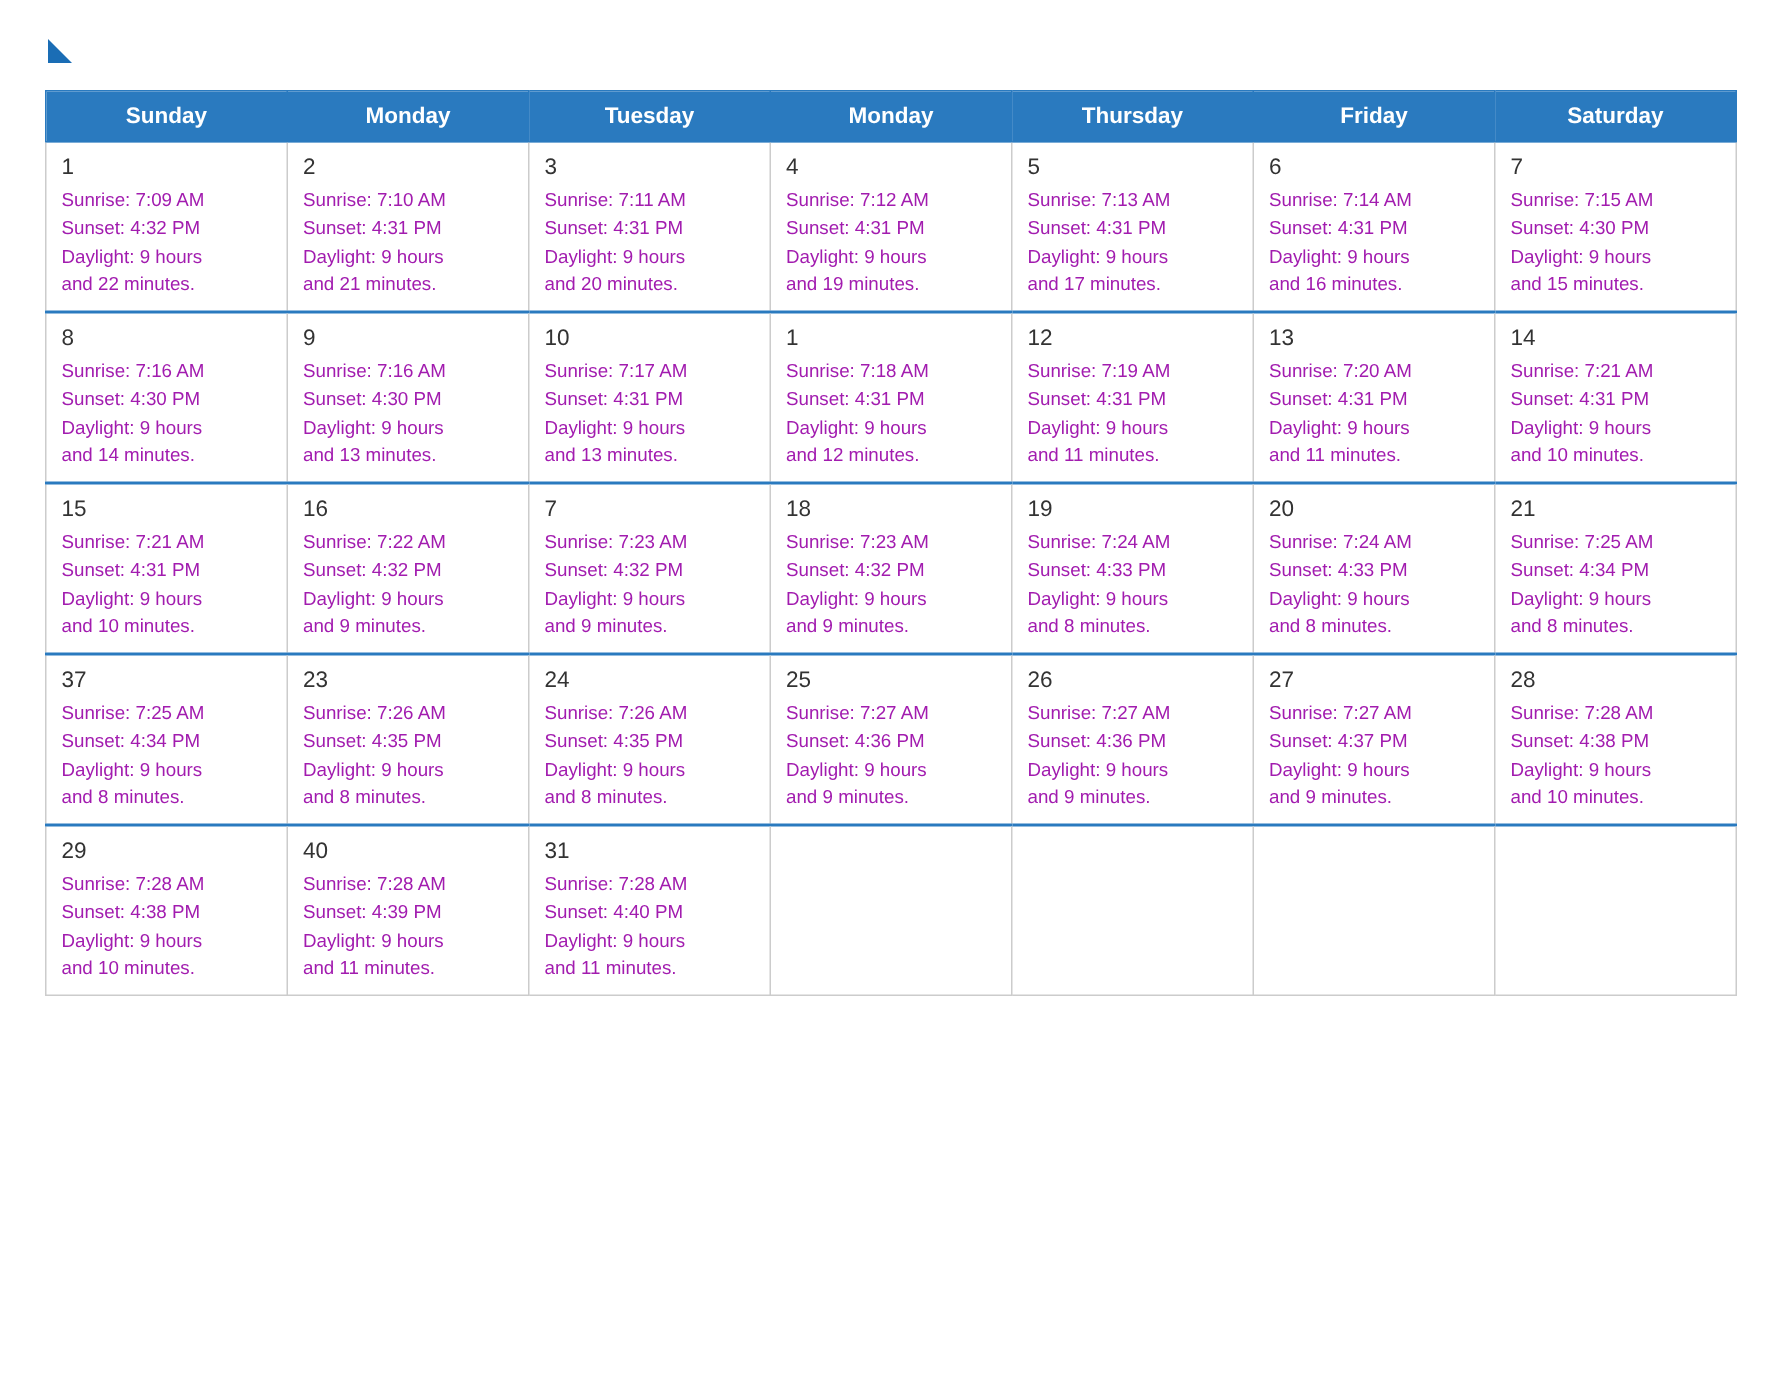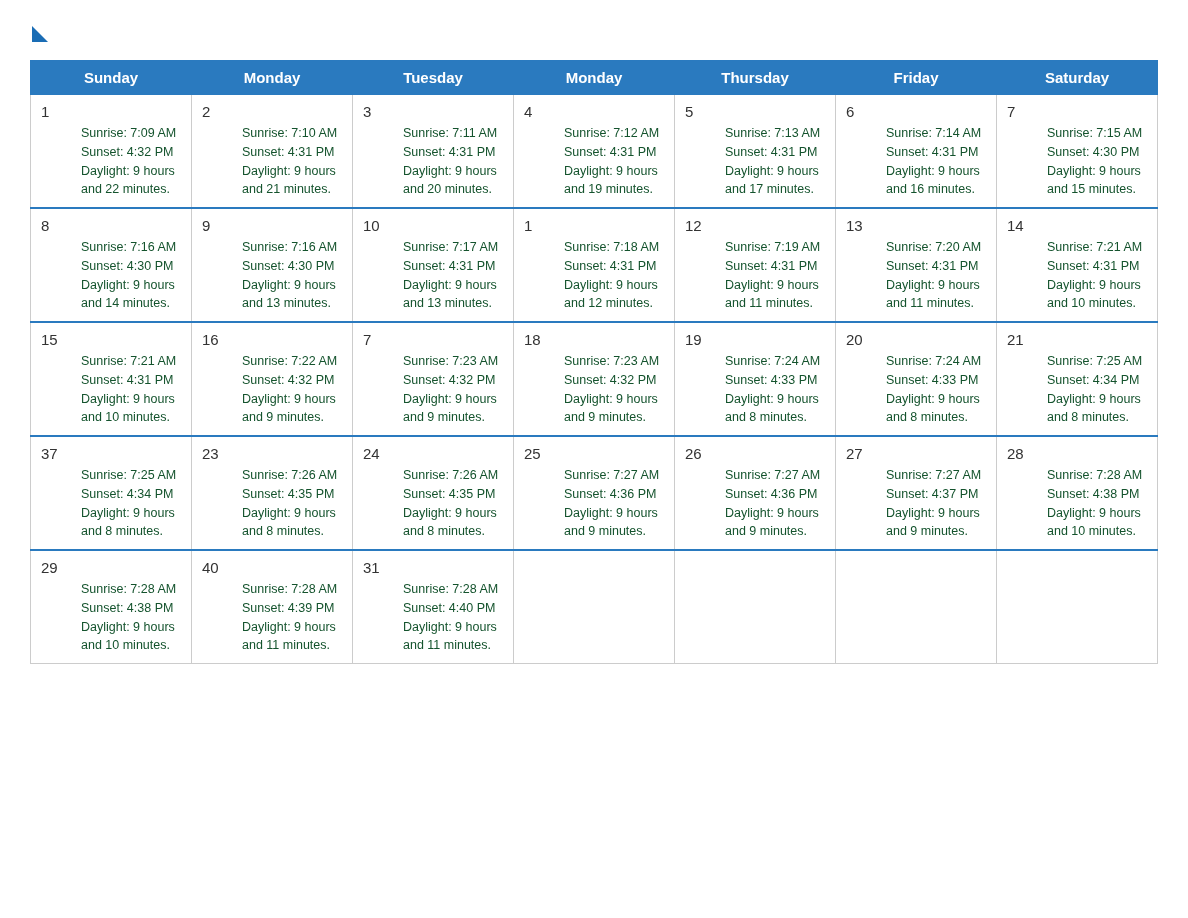--- a/index.html
+++ b/index.html
@@ -85,23 +85,22 @@
     }
     tbody tr td .day-num {
       font-size: 15px;
       font-weight: normal;
       color: #333;
       display: block;
       margin-bottom: 4px;
     }
     tbody tr td .day-info {
       font-size: 12.5px;
-      color: #14532d;
+      color: #a21caf;
       line-height: 1.5;
-      margin-left: 40px;
     }
     tbody tr:not(:last-child) td {
       border-bottom: 2px solid #2a7abf;
     }
     tbody tr td.empty {
       background: #fff;
     }
   </style>
 </head>
 <body>

